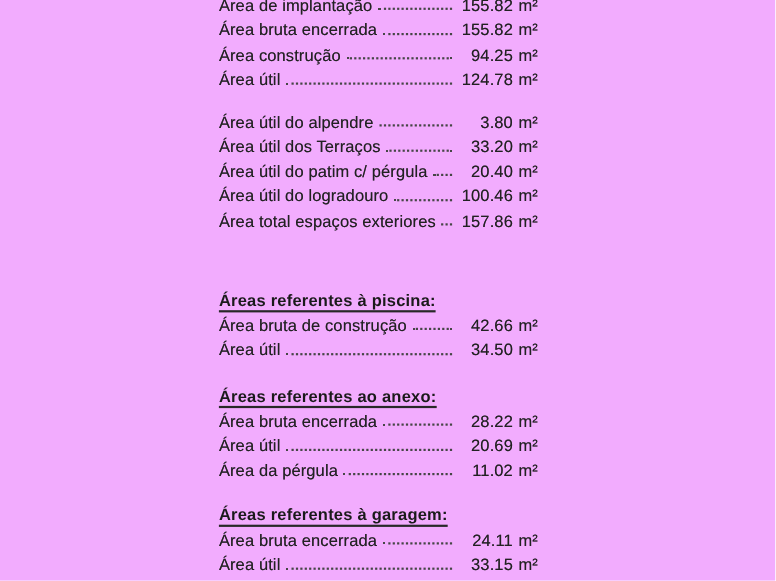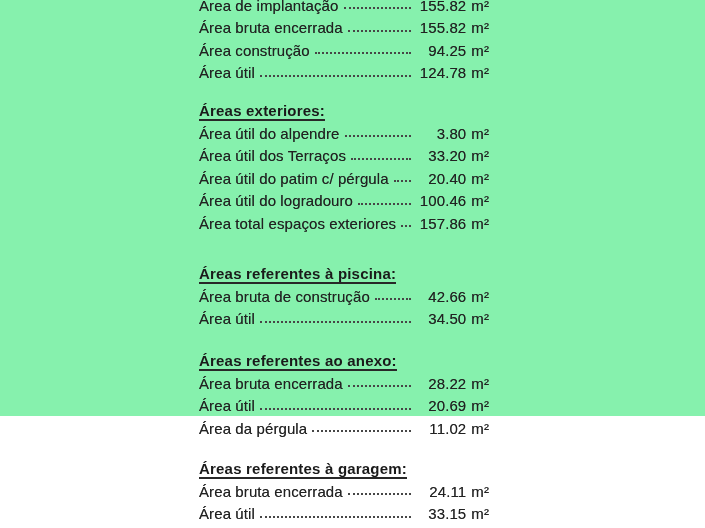--- a/index.html
+++ b/index.html
@@ -10,22 +10,22 @@
     width: 705px;
     height: 528px;
     overflow: hidden;
     background: #ffffff;
     font-family: "Liberation Sans", sans-serif;
     color: #242424;
   }
   .page {
     position: relative;
     width: 705px;
-    height: 416px;
-    background: #86efac;
+    height: 528px;
+    background: #f0abfc;
     
     filter: blur(0.35px) contrast(1.02);
   }
   .section {
     position: absolute;
     left: 199px;
     width: 290px;
   }
   .sec0 { top: -6px; }
   .sec1 { top: 100px; }
@@ -114,21 +114,20 @@
         <div class="row">
           <span class="label">Área útil</span>
           <span class="leader"></span>
           <span class="val">
             <span class="num">124.78</span>
             <span class="unit">m²</span>
           </span>
         </div>
       </section>
       <section class="section sec1">
-        <h2 class="heading"><span class="hd">Áreas exteriores:</span></h2>
         <div class="row">
           <span class="label">Área útil do alpendre</span>
           <span class="leader"></span>
           <span class="val">
             <span class="num">3.80</span>
             <span class="unit">m²</span>
           </span>
         </div>
         <div class="row">
           <span class="label">Área útil dos Terraços</span>

